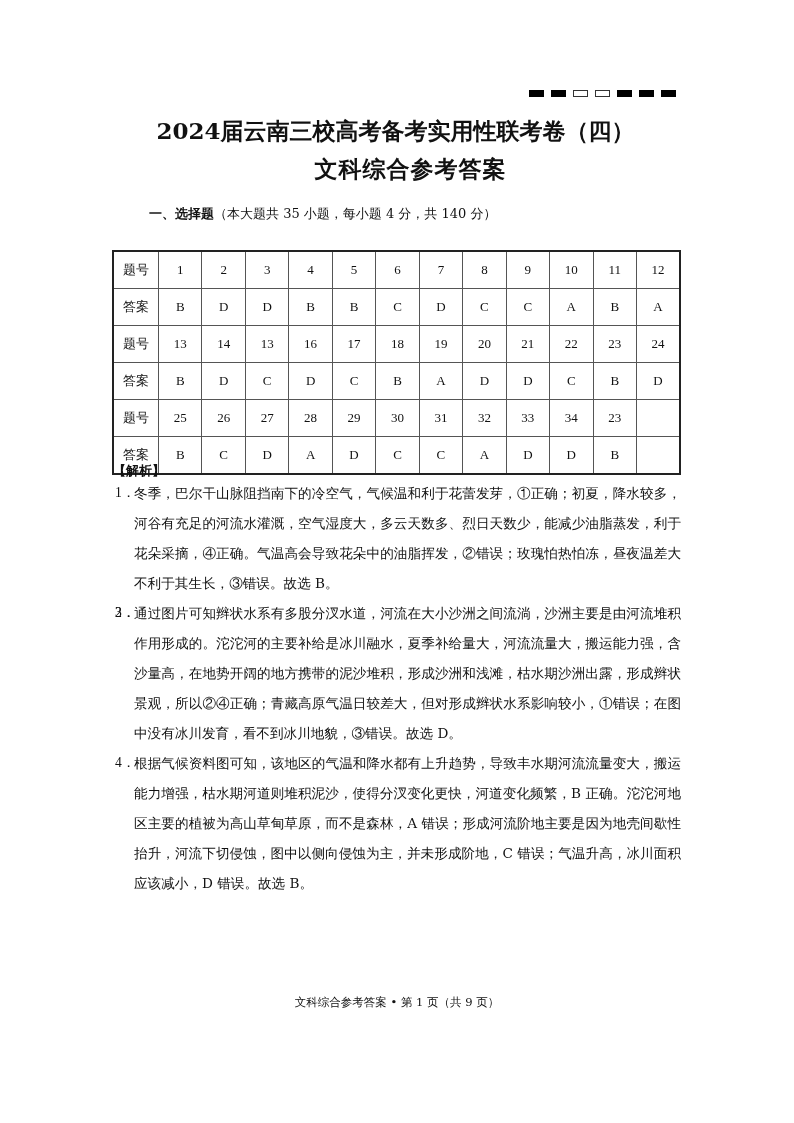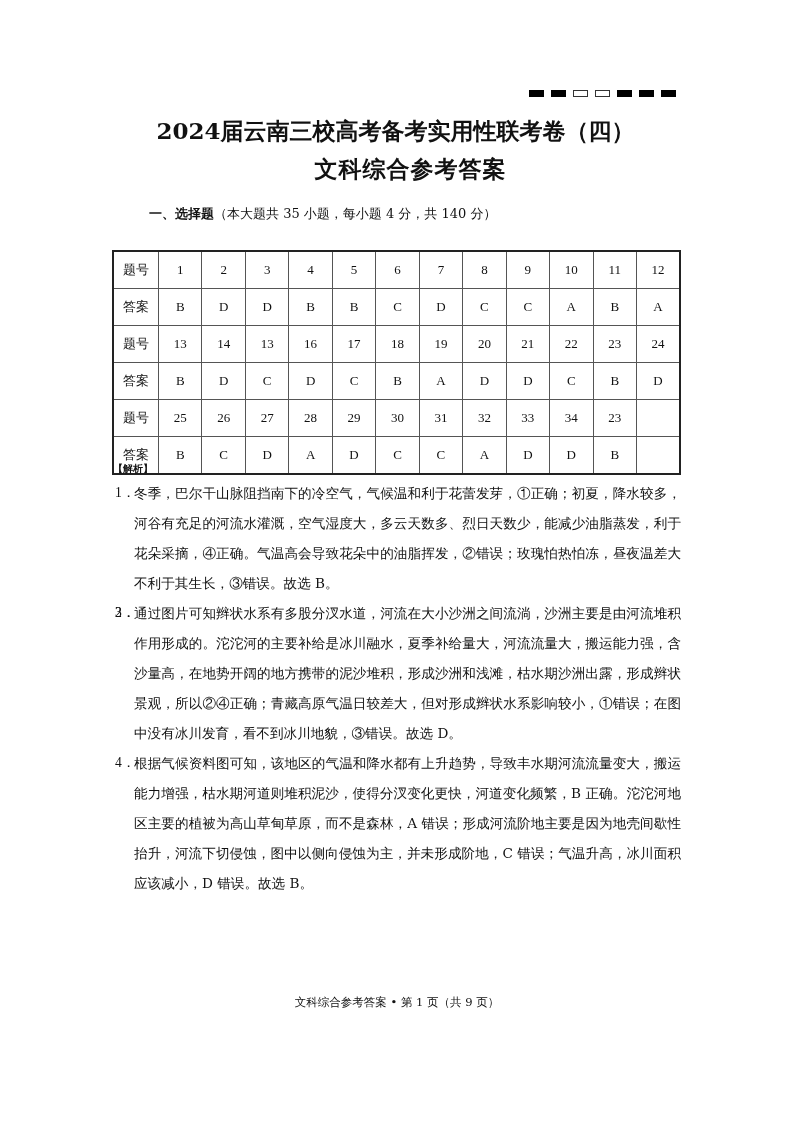--- a/index.html
+++ b/index.html
@@ -30,21 +30,21 @@
     position: absolute; left: 112px; top: 230px; width: 569px; height: 222px;
     border-collapse: collapse; border: 2px solid #222; table-layout: fixed; margin-top: 20px;
   }
   table.answers td {
     border: 1px solid #555; text-align: center; font-size: 13px;
     padding: 0; height: 36px; font-family: "Liberation Serif", serif;
   }
   table.answers td.lab { width: 44px; font-size: 13px; font-family: "DejaVu Serif", serif; }
 
   .analysis-head {
-    position: absolute; left: 113px; top: 462px; font-size: 10px; font-weight: bold;
+    position: absolute; left: 113px; top: 462px; font-size: 13px; font-weight: bold;
   }
   .items { position: absolute; left: 115px; top: 478px; width: 566px; }
   .item { position: relative; padding-left: 19px; font-size: 13.6px; line-height: 30px; text-align: justify; text-align-last: left; margin-bottom: 0; }
   .item .num { position: absolute; left: 0; top: 0; font-family: "Liberation Serif", serif; }
 
   .footer {
     position: absolute; left: 0; right: 0; top: 995px; text-align: center; font-size: 11.5px;
   }
 </style>
 </head>

